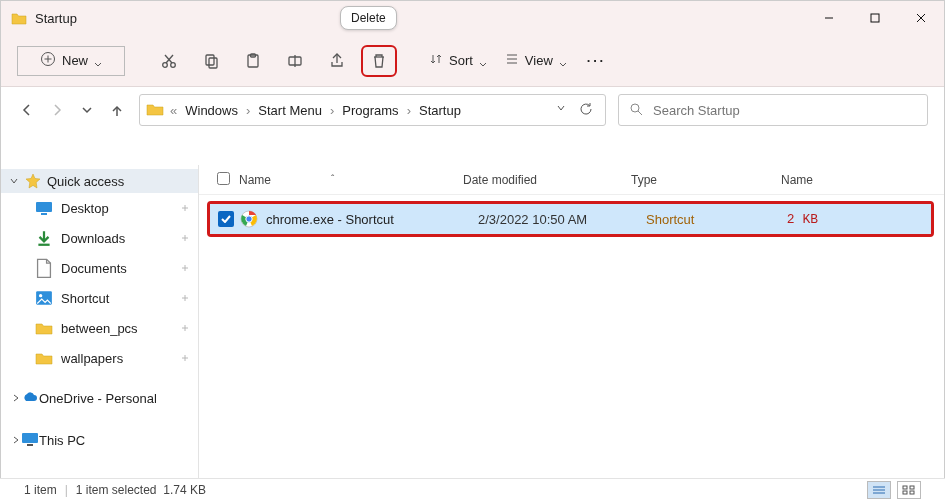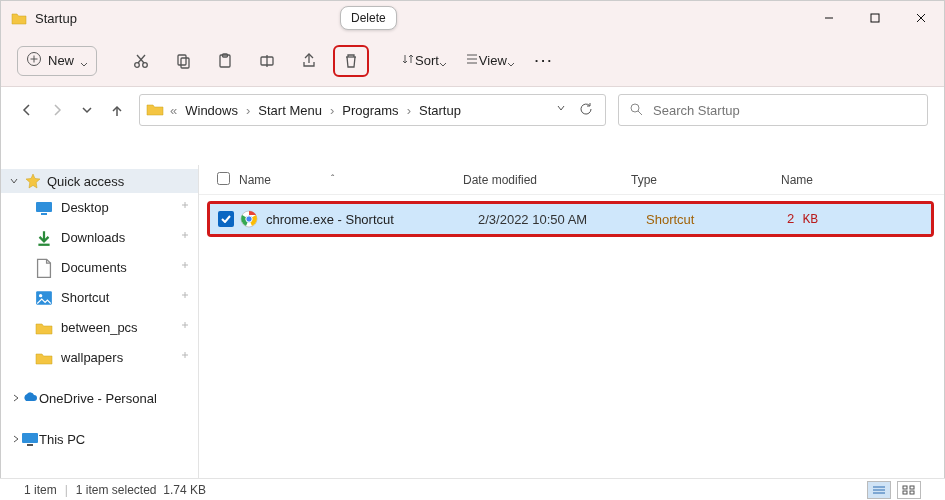--- a/index.html
+++ b/index.html
@@ -9,28 +9,28 @@
   .titlebar .folder-ic { width:16px; height:14px; margin-right:8px; }
   .folder-ic svg, .icon svg { display:block; }
   .titlebar .title { flex:0 0 auto; }
   .titlebar .spacer { flex:1; }
   .winbtn { width:46px; height:34px; display:flex; align-items:center; justify-content:center; }
   .winbtn svg { stroke:#111; stroke-width:1; fill:none; }
   
   .tooltip { position:absolute; left:340px; top:6px; background:#fff; border:1px solid #bbb; border-radius:8px; padding:4px 10px; font-size:12px; box-shadow:0 1px 3px rgba(0,0,0,.15); z-index:5; }
   
   .toolbar { display:flex; align-items:center; height:52px; background:#f9f0f0; padding:0 16px; gap:6px; border-bottom:1px solid #e2d8d8; }
-  .btn-new { display:flex; align-items:center; gap:6px; border:1px solid #bbb; border-radius:6px; padding:4px 8px; background:#f9f0f0; height:30px; }
+  .btn-new { display:flex; align-items:center; gap:6px; border:1px solid #bbb; border-radius:0; padding:4px 22px; background:#f9f0f0; height:30px; }
   .plus-circle svg { width:16px; height:16px; }
   .chev { width:8px; height:8px; }
   .tbbtn { width:36px; height:32px; display:flex; align-items:center; justify-content:center; border-radius:4px; }
   .tbbtn.highlight { border:2px solid #d11919; border-radius:6px; }
   .tbbtn svg { width:18px; height:18px; stroke:#555; fill:none; stroke-width:1.3; }
   .divider { width:14px; }
-  .tbsort, .tbview { display:flex; align-items:center; padding:0 6px; height:32px; }
+  .tbsort, .tbview { display:flex; align-items:center; gap:6px; padding:0 6px; height:32px; }
   .ellipsis { letter-spacing:2px; font-weight:bold; padding:0 8px; }
   
   .navrow { display:flex; align-items:center; height:46px; padding:0 16px; gap:12px; }
   .navbtns { display:flex; align-items:center; gap:10px; }
   .navbtns .nb { width:20px; height:20px; display:flex; align-items:center; justify-content:center; }
   .navbtns svg { width:14px; height:14px; stroke:#555; fill:none; stroke-width:1.5; }
   .addrbox { flex:1; display:flex; align-items:center; border:1px solid #ccc; border-radius:3px; height:32px; padding:0 6px; gap:4px; }
   .addrbox .parts { display:flex; align-items:center; gap:2px; flex:1; }
   .crumb { padding:2px 4px; }
   .crumb-sep { color:#888; padding:0 2px; }
@@ -39,24 +39,24 @@
   .searchbox input { border:none; outline:none; flex:1; font-size:13px; color:#333; background:transparent; }
   
   .main { display:flex; height:calc(500px - 34px - 52px - 46px - 22px);margin-top:32px; }
   .sidebar { width:198px; border-right:1px solid #e3e3e3; overflow:hidden; padding-top:4px; position:relative; }
   .sidehandle { position:absolute; right:0; top:0; width:6px; height:100%; }
   .content { flex:1; position:relative; }
   
   .qa-hdr { display:flex; align-items:center; gap:6px; padding:4px 8px; background:#e7edf3; }
   .qa-hdr .qa-chev svg { width:10px; height:10px; }
   .qa-star { width:16px; height:16px; }
-  .side-item { display:flex; align-items:flex-start; gap:8px; padding:7px 8px 7px 34px; }
+  .side-item { display:flex; align-items:center; gap:8px; padding:7px 8px 7px 34px; }
   .side-item .ic { width:18px; height:16px; display:flex; align-items:center; justify-content:center; }
   .pin { margin-left:auto; width:10px; height:10px; opacity:.6; }
-  .side-group { display:flex; align-items:flex-start; padding:8px 8px 8px 10px; margin-top:10px; }
+  .side-group { display:flex; align-items:center; padding:8px 8px 8px 10px; margin-top:10px; }
   .side-group .gchev { width:10px; }
   
   .cols { display:flex; align-items:center; height:30px; border-bottom:1px solid #eee; padding-left:18px; color:#444; font-size:12px; }
   .col-check { width:22px; }
   .col-name { width:224px; display:flex; align-items:center; gap:18px; }
   .col-date { width:168px; }
   .col-type { width:108px; }
   .col-size { width:74px; text-align:right; }
   .sort-arrow { font-size:10px; color:#555; margin-left:42px; }
   .row-wrap { margin:6px 10px 0 8px; border:3px solid #d11919; border-radius:4px; }

